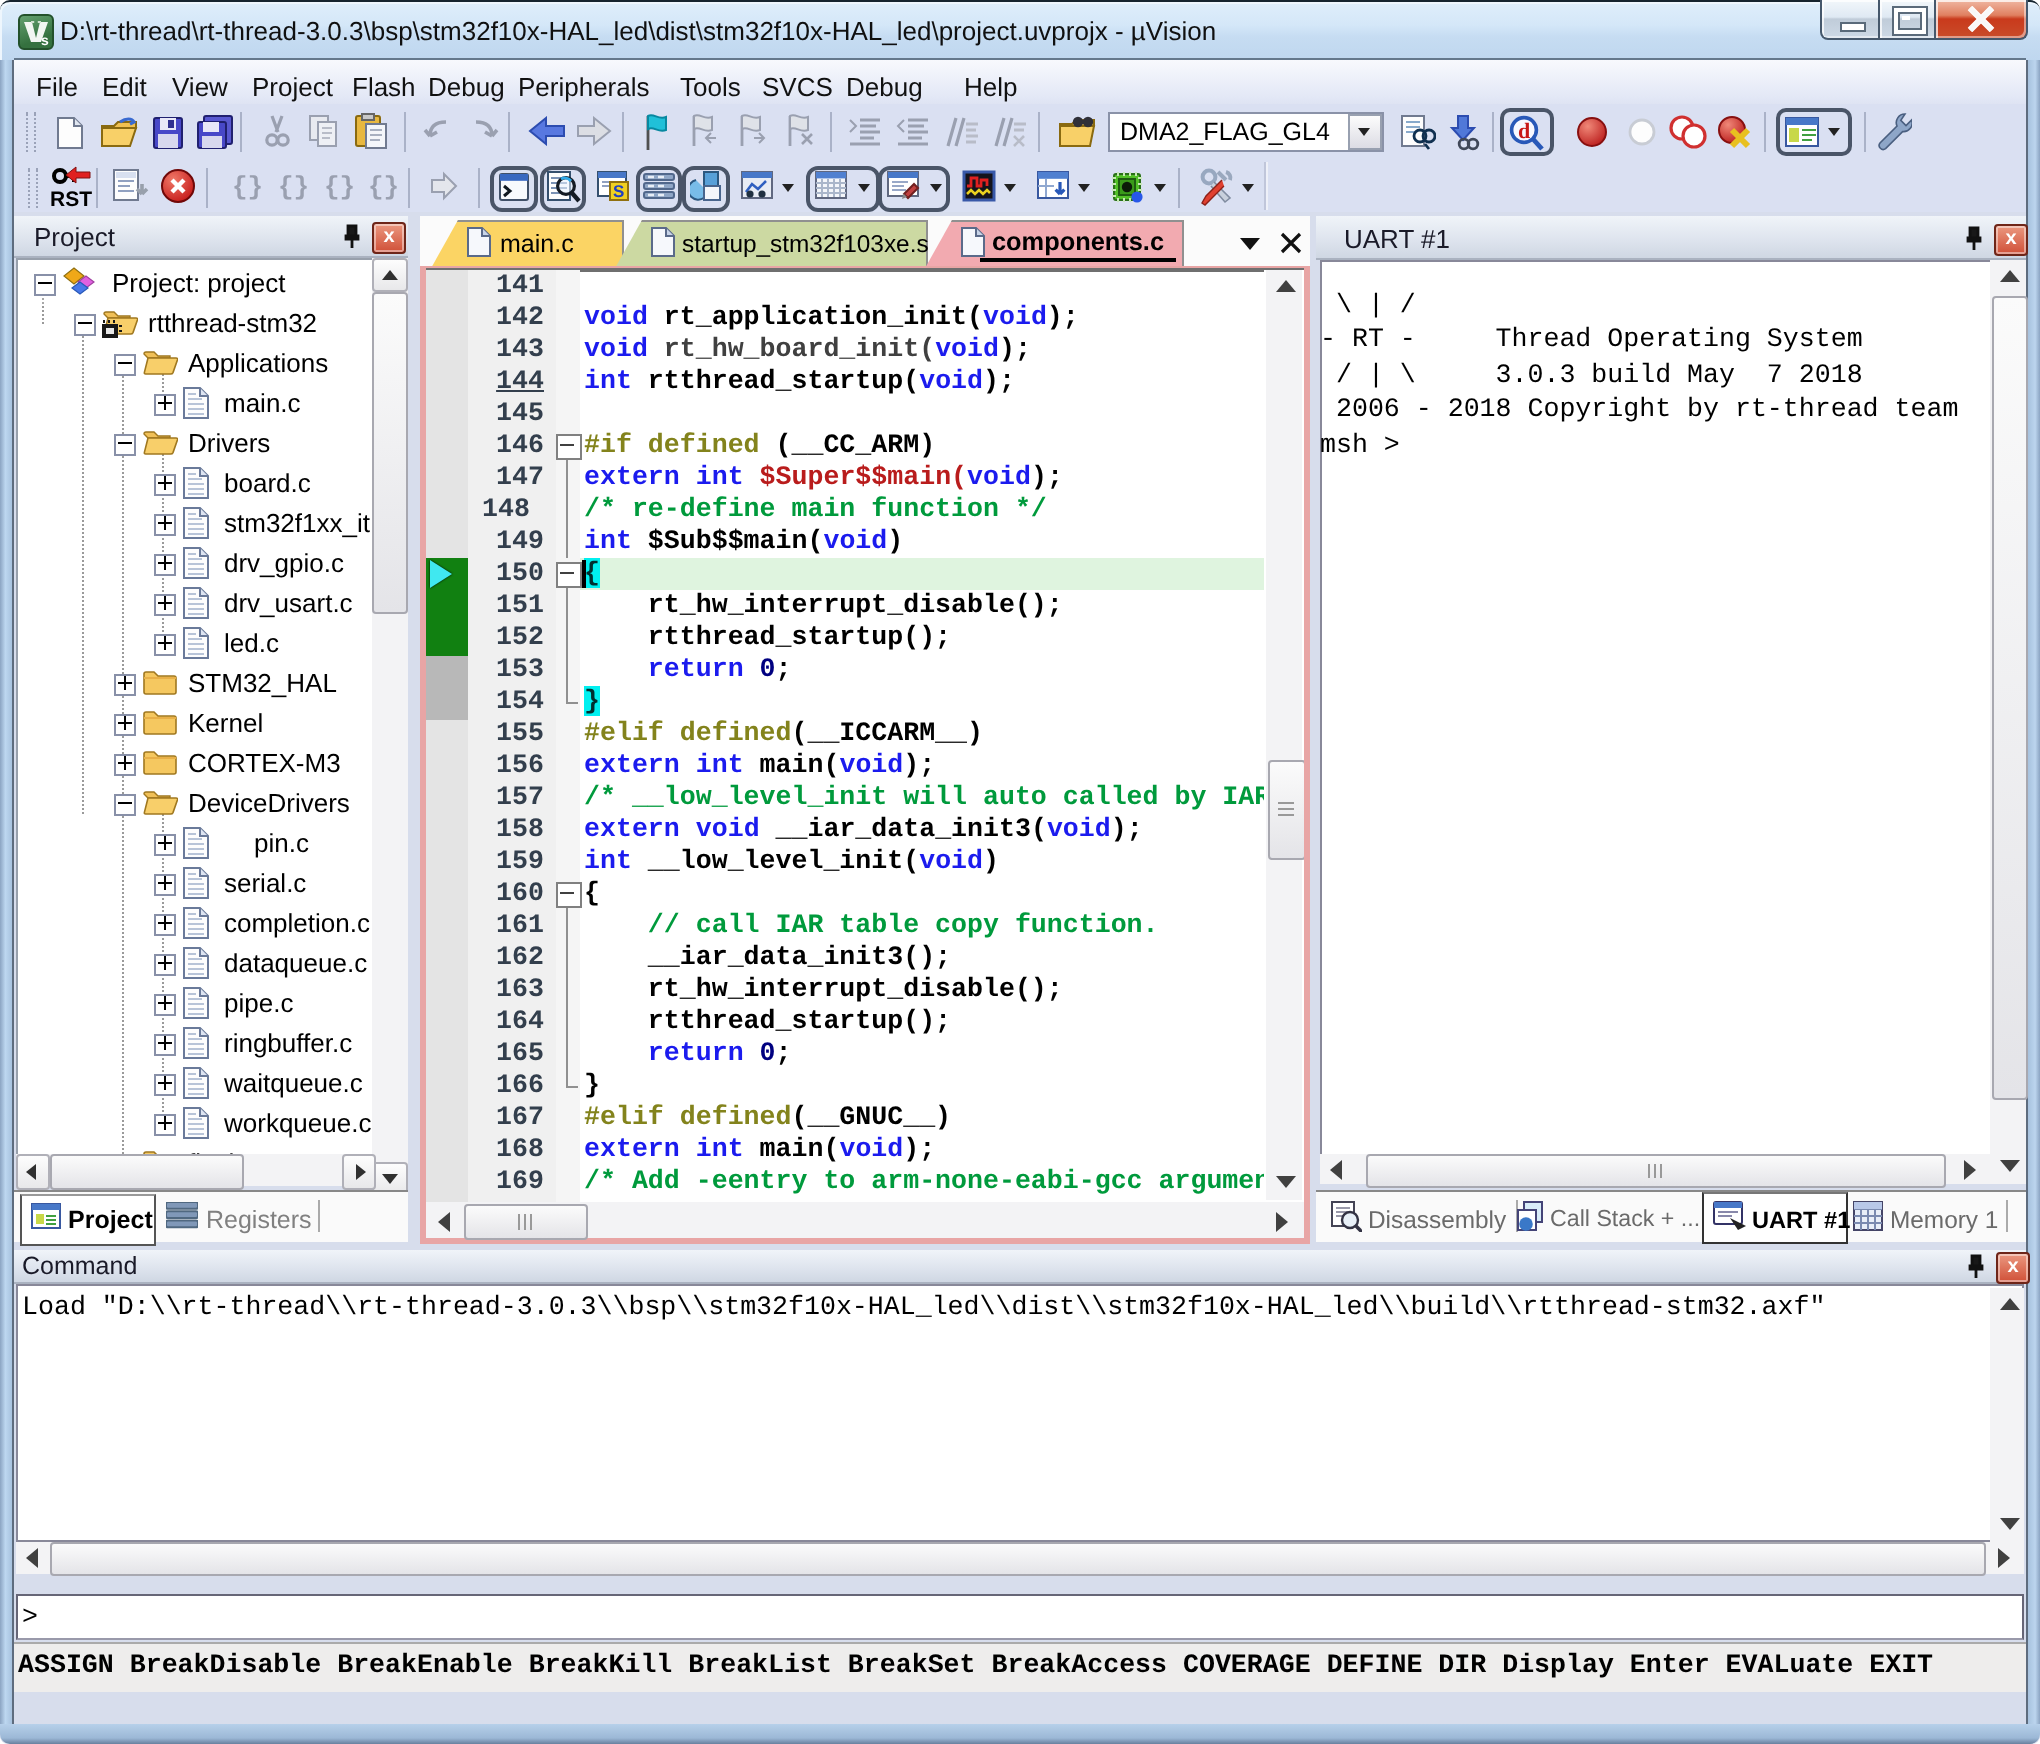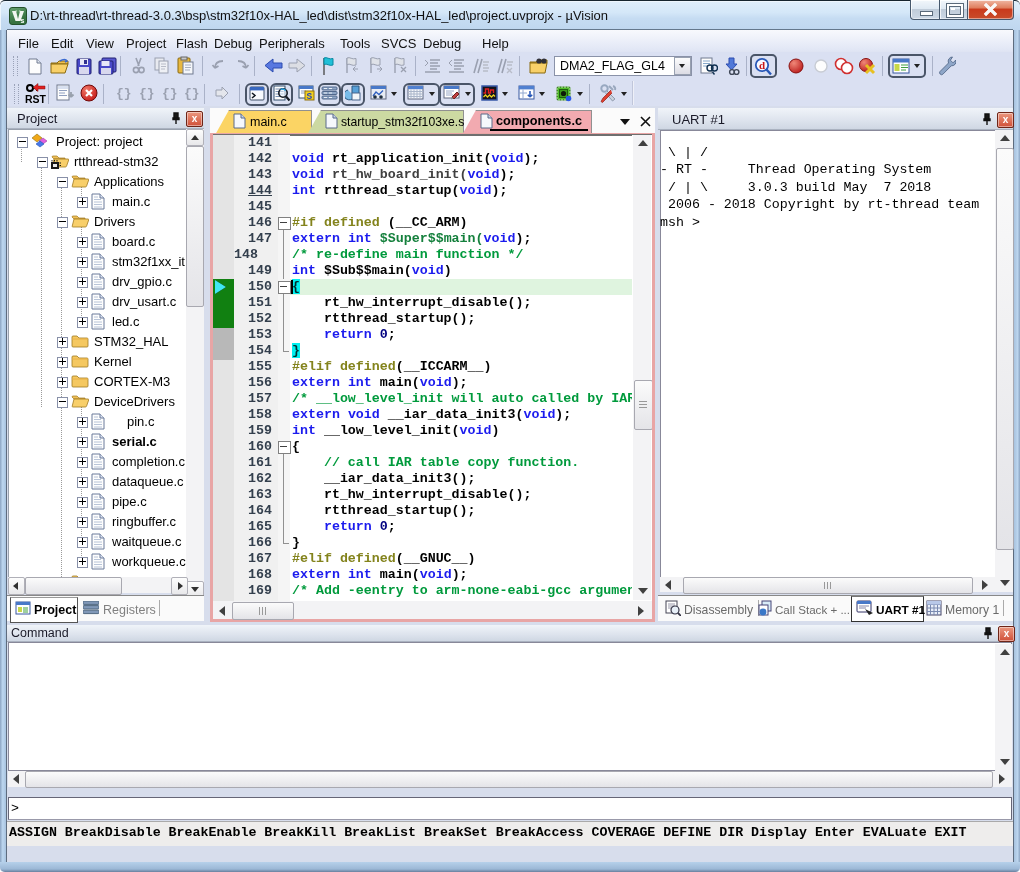--- a/index.html
+++ b/index.html
@@ -513,21 +513,21 @@
         </svg>
         <span class="abs" style="left:103px;top:284px;font-size:13px;white-space:nowrap;margin-left:15px;">pin.c</span>
         <div class="abs" style="left:68px;top:307px;width:9px;height:9px;background:#fff;border:1px solid #8890a8;"></div>
         <div class="abs" style="left:70px;top:311px;width:7px;height:1px;background:#000;"></div>
         <div class="abs" style="left:73px;top:308px;width:1px;height:7px;background:#000;"></div>
         <svg class="abs" style="left:82px;top:303px" width="15" height="17" viewBox="0 0 15 17">
           <path d="M1 1 L9 1 L13 5 L13 16 L1 16 Z" fill="#fdfdfd" stroke="#6a7a9a" stroke-width="1"></path>
           <path d="M9 1 L9 5 L13 5" fill="#dde4f2" stroke="#6a7a9a" stroke-width="1"></path>
           <path d="M3 4h4 M3 6.5h7 M3 9h8 M3 11.5h8 M3 14h8" stroke="#b8c4d8" stroke-width="1"></path>
         </svg>
-        <span class="abs" style="left:103px;top:304px;font-size:13px;white-space:nowrap;font-weight:bold;">serial.c</span>
+        <span class="abs" style="left:103px;top:304px;font-size:13px;white-space:nowrap;">serial.c</span>
         <div class="abs" style="left:68px;top:327px;width:9px;height:9px;background:#fff;border:1px solid #8890a8;"></div>
         <div class="abs" style="left:70px;top:331px;width:7px;height:1px;background:#000;"></div>
         <div class="abs" style="left:73px;top:328px;width:1px;height:7px;background:#000;"></div>
         <svg class="abs" style="left:82px;top:323px" width="15" height="17" viewBox="0 0 15 17">
           <path d="M1 1 L9 1 L13 5 L13 16 L1 16 Z" fill="#fdfdfd" stroke="#6a7a9a" stroke-width="1"></path>
           <path d="M9 1 L9 5 L13 5" fill="#dde4f2" stroke="#6a7a9a" stroke-width="1"></path>
           <path d="M3 4h4 M3 6.5h7 M3 9h8 M3 11.5h8 M3 14h8" stroke="#b8c4d8" stroke-width="1"></path>
         </svg>
         <span class="abs" style="left:103px;top:324px;font-size:13px;white-space:nowrap;">completion.c</span>
         <div class="abs" style="left:68px;top:347px;width:9px;height:9px;background:#fff;border:1px solid #8890a8;"></div>
@@ -662,22 +662,22 @@
       <div class="abs mono" style="left:82px;top:43px;height:16px;line-height:16px;font-size:13.3px;font-weight:bold;white-space:pre;"><span style="color:#1b1bee;">void</span><span style="color:#000000;"> rt_application_init(</span><span style="color:#1b1bee;">void</span><span style="color:#000000;">);</span></div>
       <div class="abs mono" style="left:24px;top:59px;width:38px;height:16px;line-height:16px;font-size:13.3px;font-weight:bold;color:#333f4d;text-align:right;">143</div>
       <div class="abs mono" style="left:82px;top:59px;height:16px;line-height:16px;font-size:13.3px;font-weight:bold;white-space:pre;"><span style="color:#1b1bee;">void</span><span style="color:#404040;"> rt_hw_board_init(</span><span style="color:#1b1bee;">void</span><span style="color:#000000;">);</span></div>
       <div class="abs mono" style="left:24px;top:75px;width:38px;height:16px;line-height:16px;font-size:13.3px;font-weight:bold;color:#333f4d;text-align:right;text-decoration:underline;">144</div>
       <div class="abs mono" style="left:82px;top:75px;height:16px;line-height:16px;font-size:13.3px;font-weight:bold;white-space:pre;"><span style="color:#1b1bee;">int</span><span style="color:#000000;"> rtthread_startup(</span><span style="color:#1b1bee;">void</span><span style="color:#000000;">);</span></div>
       <div class="abs mono" style="left:24px;top:91px;width:38px;height:16px;line-height:16px;font-size:13.3px;font-weight:bold;color:#333f4d;text-align:right;">145</div>
       <div class="abs mono" style="left:82px;top:91px;height:16px;line-height:16px;font-size:13.3px;font-weight:bold;white-space:pre;"></div>
       <div class="abs mono" style="left:24px;top:107px;width:38px;height:16px;line-height:16px;font-size:13.3px;font-weight:bold;color:#333f4d;text-align:right;">146</div>
       <div class="abs mono" style="left:82px;top:107px;height:16px;line-height:16px;font-size:13.3px;font-weight:bold;white-space:pre;"><span style="color:#83831c;">#if defined</span><span style="color:#000000;"> (__CC_ARM)</span></div>
       <div class="abs mono" style="left:24px;top:123px;width:38px;height:16px;line-height:16px;font-size:13.3px;font-weight:bold;color:#333f4d;text-align:right;">147</div>
-      <div class="abs mono" style="left:82px;top:123px;height:16px;line-height:16px;font-size:13.3px;font-weight:bold;white-space:pre;"><span style="color:#1b1bee;">extern</span><span style="color:#000000;"> </span><span style="color:#1b1bee;">int</span><span style="color:#15803d;margin-top:12px;"> $Super$$main(</span><span style="color:#1b1bee;">void</span><span style="color:#000000;">);</span></div>
-      <div class="abs mono" style="left:24px;top:139px;width:38px;height:16px;line-height:16px;font-size:13.3px;font-weight:bold;color:#333f4d;text-align:left;">148</div>
+      <div class="abs mono" style="left:82px;top:123px;height:16px;line-height:16px;font-size:13.3px;font-weight:bold;white-space:pre;"><span style="color:#1b1bee;">extern</span><span style="color:#000000;"> </span><span style="color:#1b1bee;">int</span><span style="color:#b91c1c;margin-top:12px;"> $Super$$main(</span><span style="color:#1b1bee;">void</span><span style="color:#000000;">);</span></div>
+      <div class="abs mono" style="left:24px;top:139px;width:38px;height:16px;line-height:16px;font-size:13.3px;font-weight:bold;color:#333f4d;text-align:center;">148</div>
       <div class="abs mono" style="left:82px;top:139px;height:16px;line-height:16px;font-size:13.3px;font-weight:bold;white-space:pre;"><span style="color:#009a3c;">/* re-define main function */</span></div>
       <div class="abs mono" style="left:24px;top:155px;width:38px;height:16px;line-height:16px;font-size:13.3px;font-weight:bold;color:#333f4d;text-align:right;">149</div>
       <div class="abs mono" style="left:82px;top:155px;height:16px;line-height:16px;font-size:13.3px;font-weight:bold;white-space:pre;"><span style="color:#1b1bee;">int</span><span style="color:#000000;"> $Sub$$main(</span><span style="color:#1b1bee;">void</span><span style="color:#000000;">)</span></div>
       <div class="abs mono" style="left:24px;top:171px;width:38px;height:16px;line-height:16px;font-size:13.3px;font-weight:bold;color:#333f4d;text-align:right;">150</div>
       <div class="abs mono" style="left:82px;top:171px;height:16px;line-height:16px;font-size:13.3px;font-weight:bold;white-space:pre;"><span style="background:#00f0f0;color:#003030;">{</span></div>
       <div class="abs mono" style="left:24px;top:187px;width:38px;height:16px;line-height:16px;font-size:13.3px;font-weight:bold;color:#333f4d;text-align:right;">151</div>
       <div class="abs mono" style="left:82px;top:187px;height:16px;line-height:16px;font-size:13.3px;font-weight:bold;white-space:pre;"><span style="color:#000000;">    rt_hw_interrupt_disable();</span></div>
       <div class="abs mono" style="left:24px;top:203px;width:38px;height:16px;line-height:16px;font-size:13.3px;font-weight:bold;color:#333f4d;text-align:right;">152</div>
       <div class="abs mono" style="left:82px;top:203px;height:16px;line-height:16px;font-size:13.3px;font-weight:bold;white-space:pre;"><span style="color:#000000;">    rtthread_startup();</span></div>
       <div class="abs mono" style="left:24px;top:219px;width:38px;height:16px;line-height:16px;font-size:13.3px;font-weight:bold;color:#333f4d;text-align:right;">153</div>
@@ -799,20 +799,21 @@
     </div>
 <div class="abs" id="cmdpanel" style="left:7px;top:625px;width:1006px;height:220px;">
       <div class="abs phead" style="left:0;top:0;width:1006px;height:17px;">
         <span class="abs" style="left:4px;top:1px;font-size:12.5px;">Command</span>
 <svg class="pin" style="left:977px;top:2px;" viewBox="0 0 9 13">
           <path d="M2 1h4v5h-4z M1 6h6v1.5h-6z M4 7v5" stroke="#111" fill="#181818" stroke-width="1.4"></path>
         </svg>
 <div class="closebox" style="left:991px;top:1px;">x</div>
       </div>
 <div class="abs" style="left:1px;top:17px;width:1004px;height:129px;background:#fff;border:1px solid #889;box-sizing:border-box;"></div>
+<div class="abs mono" style="left:4px;top:21px;font-size:13.3px;color:#000;white-space:pre;">Load "D:\\rt-thread\\rt-thread-3.0.3\\bsp\\stm32f10x-HAL_led\\dist\\stm32f10x-HAL_led\\build\\rtthread-stm32.axf"</div>
 <div class="sb-track" style="left:988px;top:19px;width:17px;height:127px;"></div>
 <div class="arr" style="left:993px;top:24px;border-left:5px solid transparent;border-right:5px solid transparent;border-bottom:6px solid #404040;"></div>
 <div class="arr" style="left:993px;top:134px;border-left:5px solid transparent;border-right:5px solid transparent;border-top:6px solid #404040;"></div>
 <div class="sb-track" style="left:1px;top:146px;width:1004px;height:16px;"></div>
 <div class="arr" style="left:6px;top:149px;border-top:5px solid transparent;border-bottom:5px solid transparent;border-right:6px solid #404040;"></div>
 <div class="sb-thumb" style="left:18px;top:146px;width:966px;height:15px;"></div>
 <div class="arr" style="left:992px;top:149px;border-top:5px solid transparent;border-bottom:5px solid transparent;border-left:6px solid #404040;"></div>
 <div class="abs" style="left:1px;top:172px;width:1004px;height:23px;background:#fff;border:1px solid #667;border-bottom:1px solid #99a;box-sizing:border-box;"></div>
 <div class="abs mono" style="left:4px;top:176px;font-size:13.3px;color:#000;">&gt;</div>
 <div class="abs" style="left:0px;top:196px;width:1006px;height:24px;background:#eeedec;border-top:1px solid #aaa;"></div>

